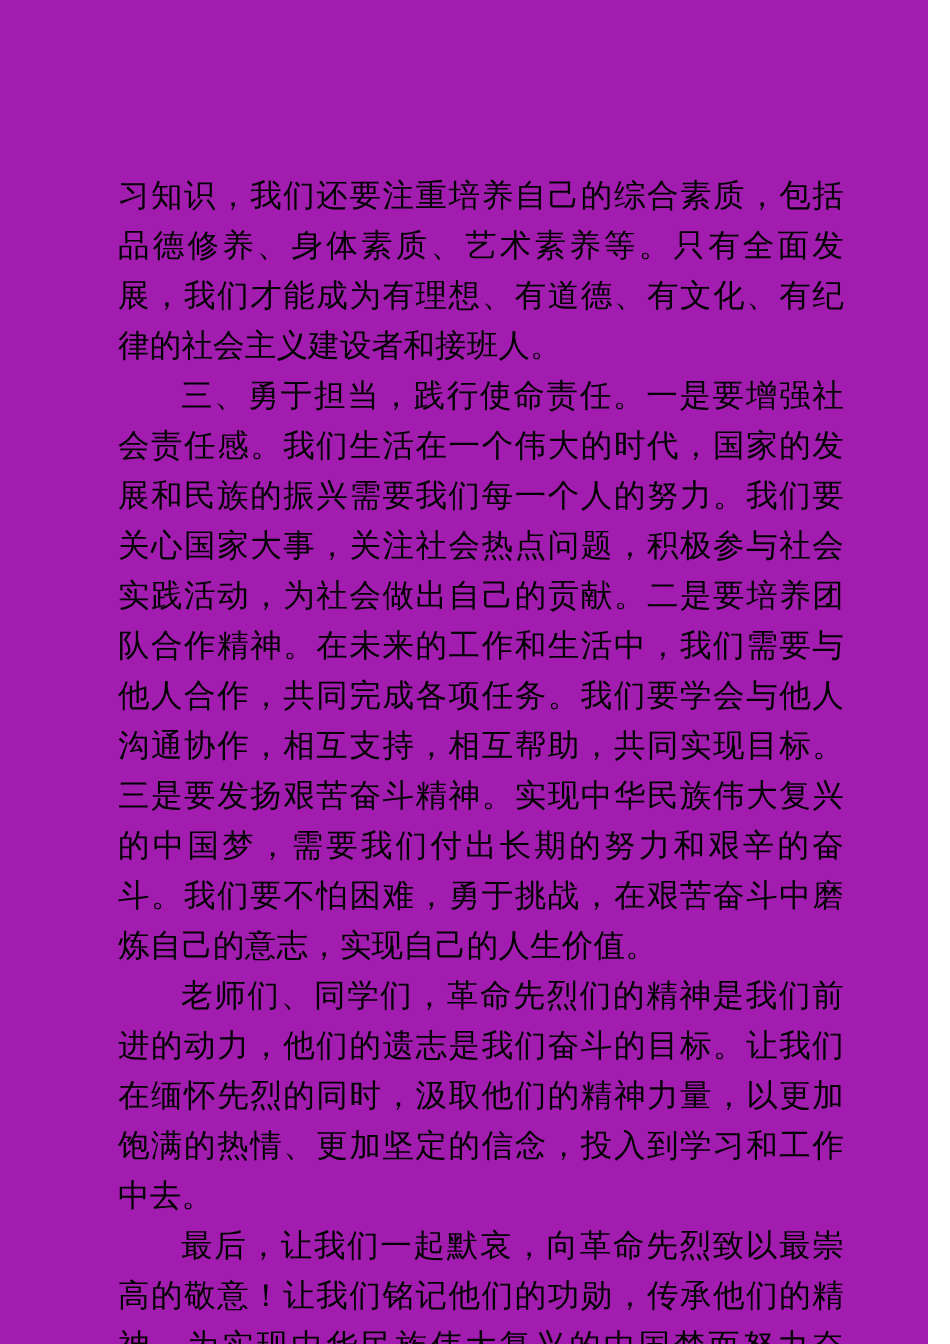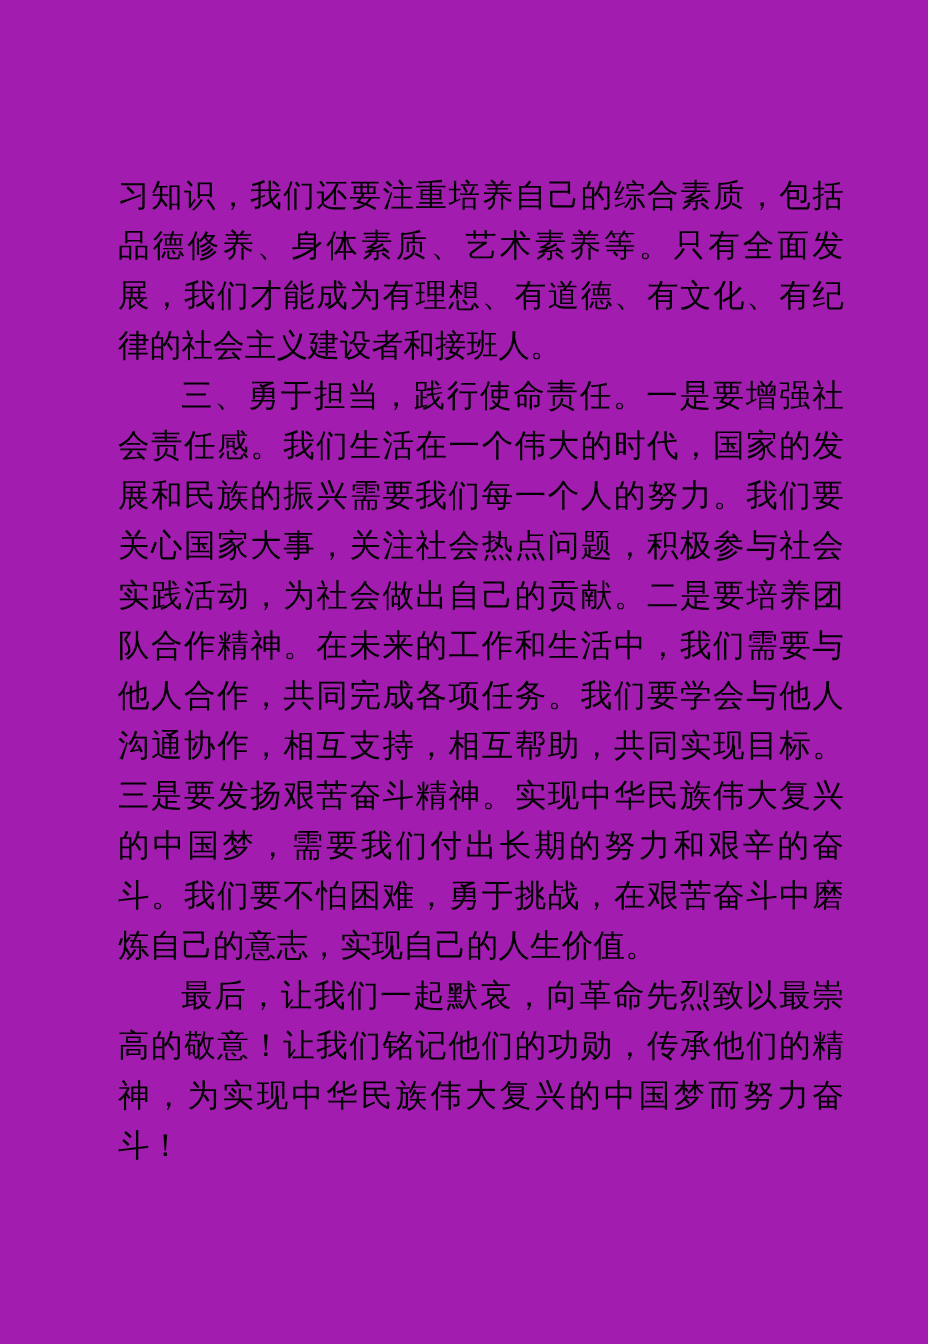--- a/index.html
+++ b/index.html
@@ -44,17 +44,18 @@
 </head>
 <body>
 
 <div class="page">
   <div class="doc-body">
 
     <p class="para">习知识，我们还要注重培养自己的综合素质，包括品德修养、身体素质、艺术素养等。只有全面发展，我们才能成为有理想、有道德、有文化、有纪律的社会主义建设者和接班人。</p>
 
     <p class="para indent">三、勇于担当，践行使命责任。一是要增强社会责任感。我们生活在一个伟大的时代，国家的发展和民族的振兴需要我们每一个人的努力。我们要关心国家大事，关注社会热点问题，积极参与社会实践活动，为社会做出自己的贡献。二是要培养团队合作精神。在未来的工作和生活中，我们需要与他人合作，共同完成各项任务。我们要学会与他人沟通协作，相互支持，相互帮助，共同实现目标。三是要发扬艰苦奋斗精神。实现中华民族伟大复兴的中国梦，需要我们付出长期的努力和艰辛的奋斗。我们要不怕困难，勇于挑战，在艰苦奋斗中磨炼自己的意志，实现自己的人生价值。</p>
 
+    <p class="para indent">老师们、同学们，革命先烈们的精神是我们前进的动力，他们的遗志是我们奋斗的目标。让我们在缅怀先烈的同时，汲取他们的精神力量，以更加饱满的热情、更加坚定的信念，投入到学习和工作中去。</p>
 
     <p class="para indent">最后，让我们一起默哀，向革命先烈致以最崇高的敬意！让我们铭记他们的功勋，传承他们的精神，为实现中华民族伟大复兴的中国梦而努力奋斗！</p>
 
   </div>
 </div>
 
 </body></html>

